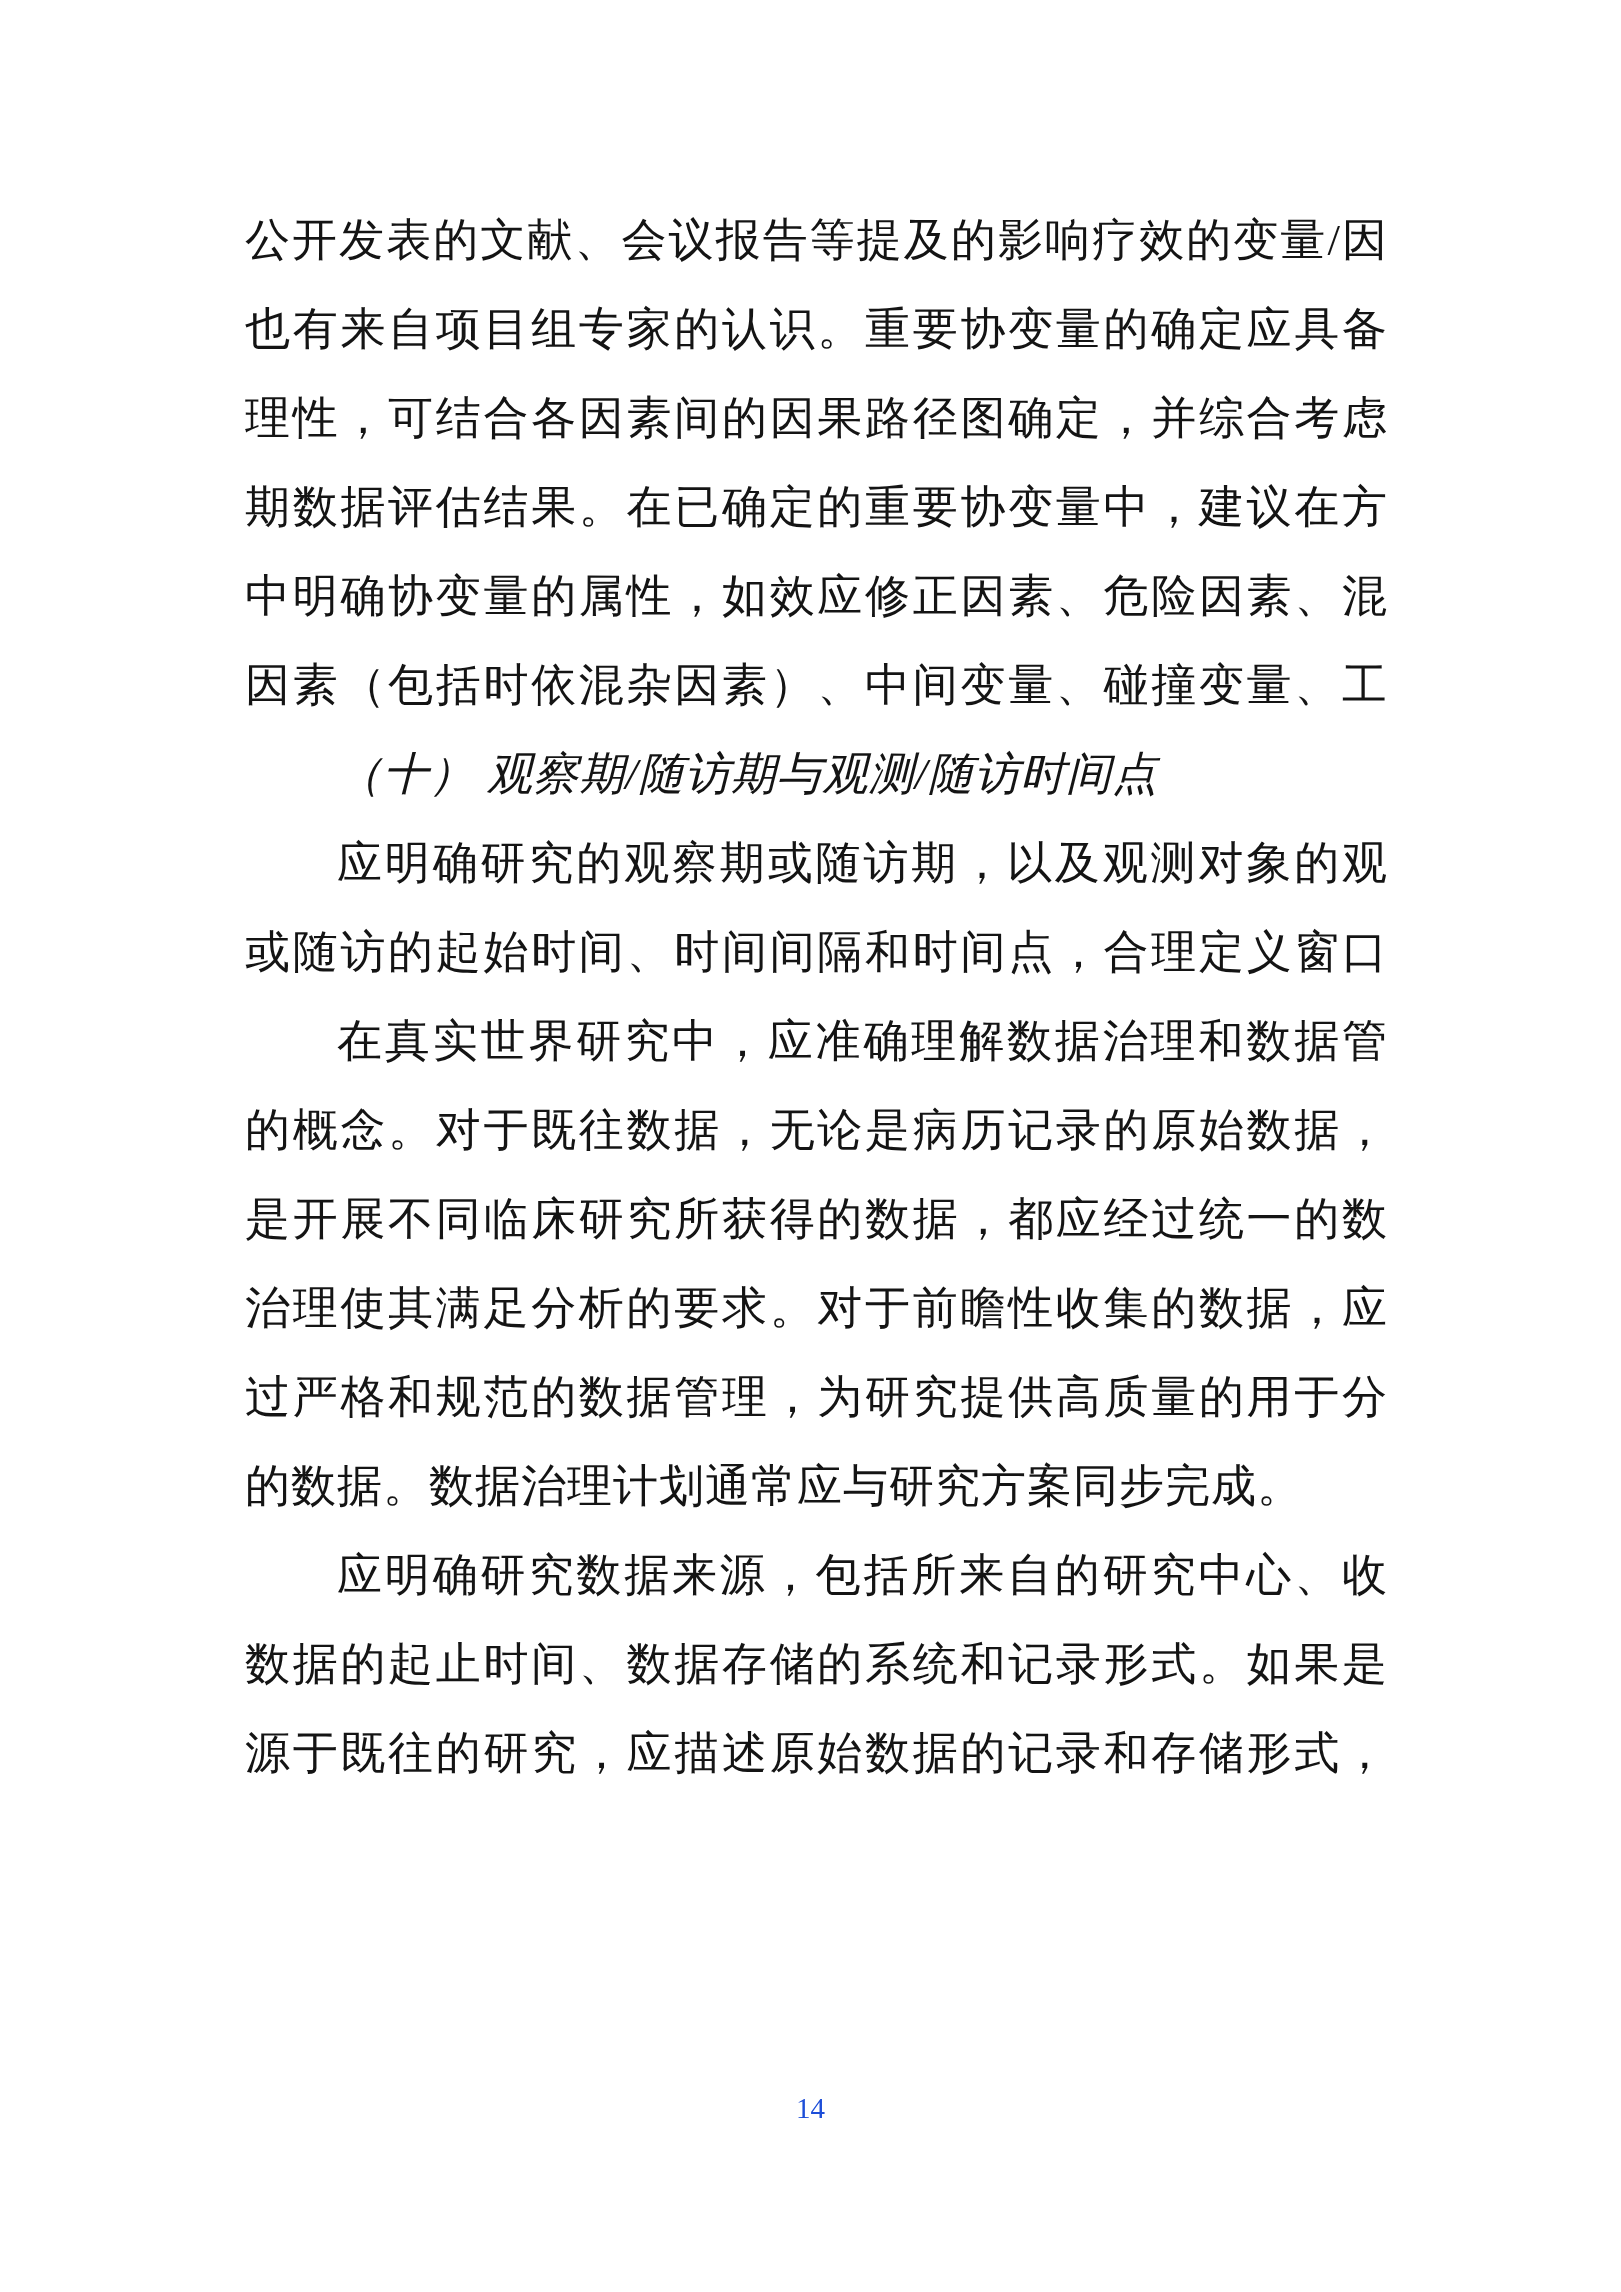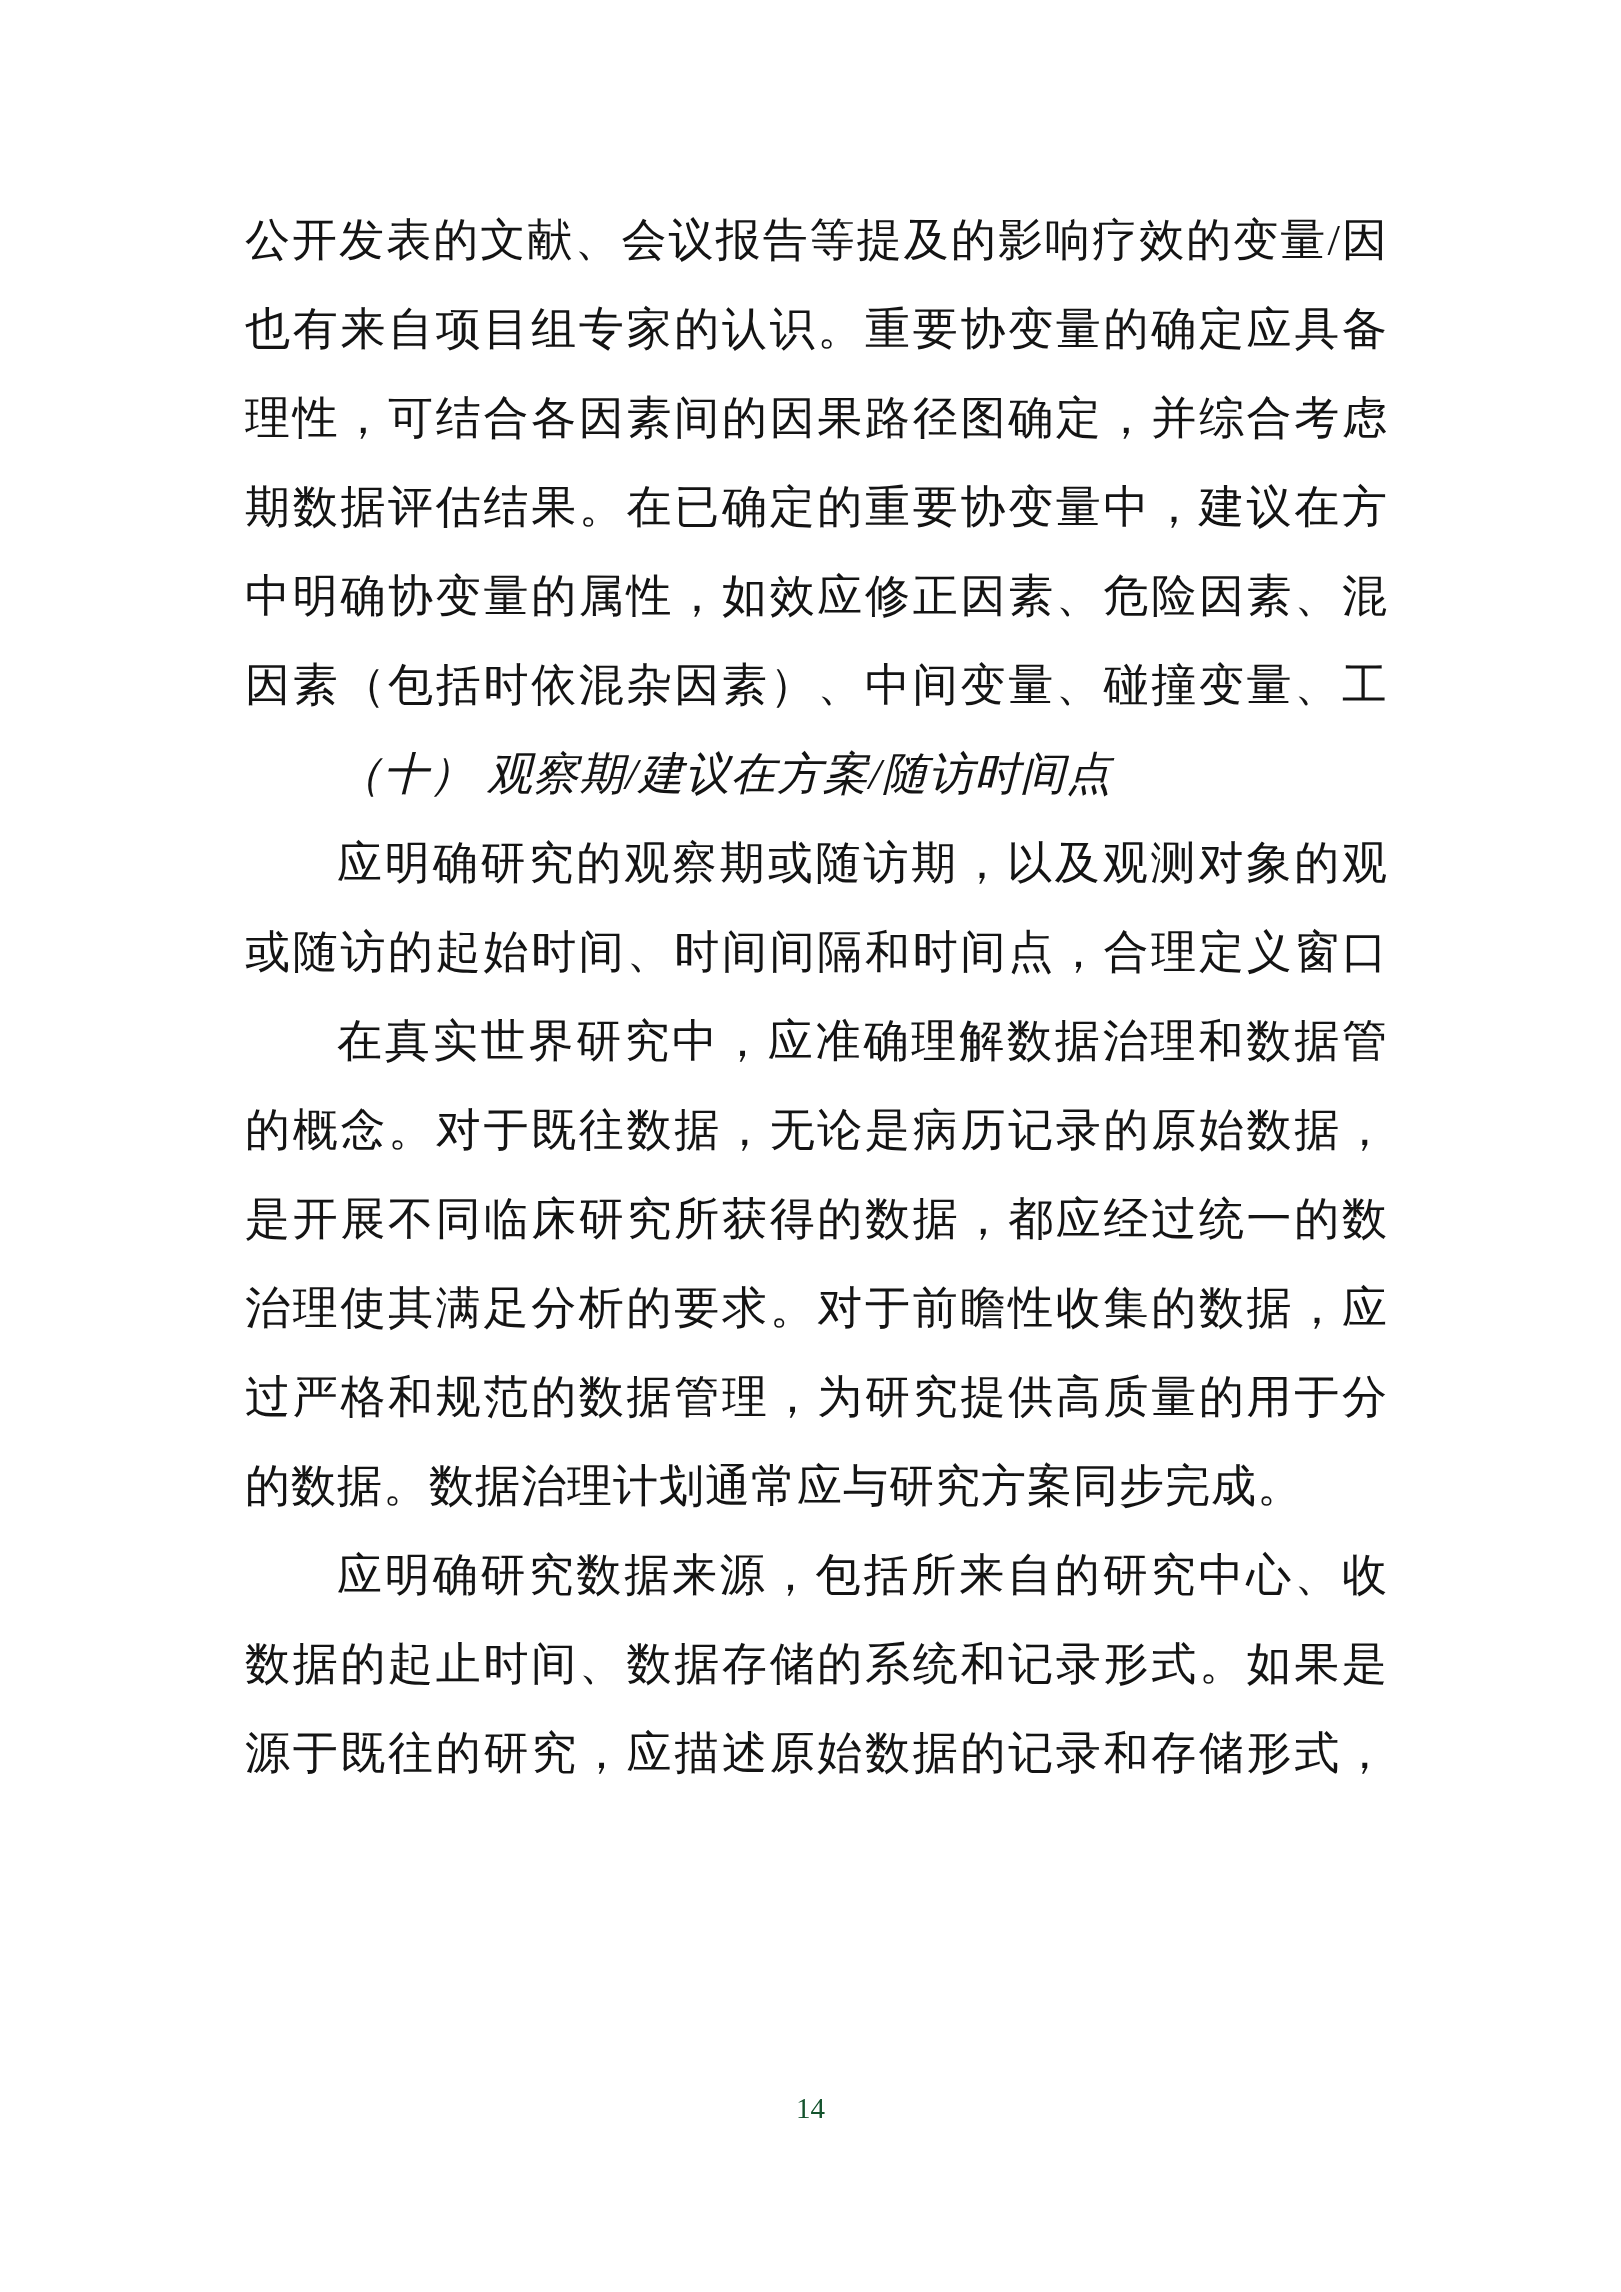--- a/index.html
+++ b/index.html
@@ -47,36 +47,36 @@
     font-style: italic;
   }
   .page-number {
     position: absolute;
     top: 2088px;
     left: 0;
     width: 1621px;
     text-align: center;
     font-size: 29px;
     line-height: 41px;
-    color: #14532d;
+    color: #1d4ed8;
     font-family: "Liberation Serif", "DejaVu Serif", serif;
   }
 </style>
 </head>
 <body>
 
 <div class="page">
   <div class="text-block">
     <div class="line">公开发表的文献、会议报告等提及的影响疗效的变量/因素，</div>
     <div class="line">也有来自项目组专家的认识。重要协变量的确定应具备合</div>
     <div class="line">理性，可结合各因素间的因果路径图确定，并综合考虑前</div>
     <div class="line">期数据评估结果。在已确定的重要协变量中，建议在方案</div>
     <div class="line">中明确协变量的属性，如效应修正因素、危险因素、混杂</div>
     <div class="line">因素（包括时依混杂因素）、中间变量、碰撞变量、工具变</div>
-    <div class="line heading">（十） 观察期/建议在方案/随访时间点</div>
+    <div class="line heading">（十） 观察期/随访期与观测/随访时间点</div>
     <div class="line para-start">应明确研究的观察期或随访期，以及观测对象的观测</div>
     <div class="line">或随访的起始时间、时间间隔和时间点，合理定义窗口期。</div>
     <div class="line para-start">在真实世界研究中，应准确理解数据治理和数据管理</div>
     <div class="line">的概念。对于既往数据，无论是病历记录的原始数据，还</div>
     <div class="line">是开展不同临床研究所获得的数据，都应经过统一的数据</div>
     <div class="line">治理使其满足分析的要求。对于前瞻性收集的数据，应通</div>
     <div class="line">过严格和规范的数据管理，为研究提供高质量的用于分析</div>
     <div class="line para-end">的数据。数据治理计划通常应与研究方案同步完成。</div>
     <div class="line para-start">应明确研究数据来源，包括所来自的研究中心、收集</div>
     <div class="line">数据的起止时间、数据存储的系统和记录形式。如果是来</div>

